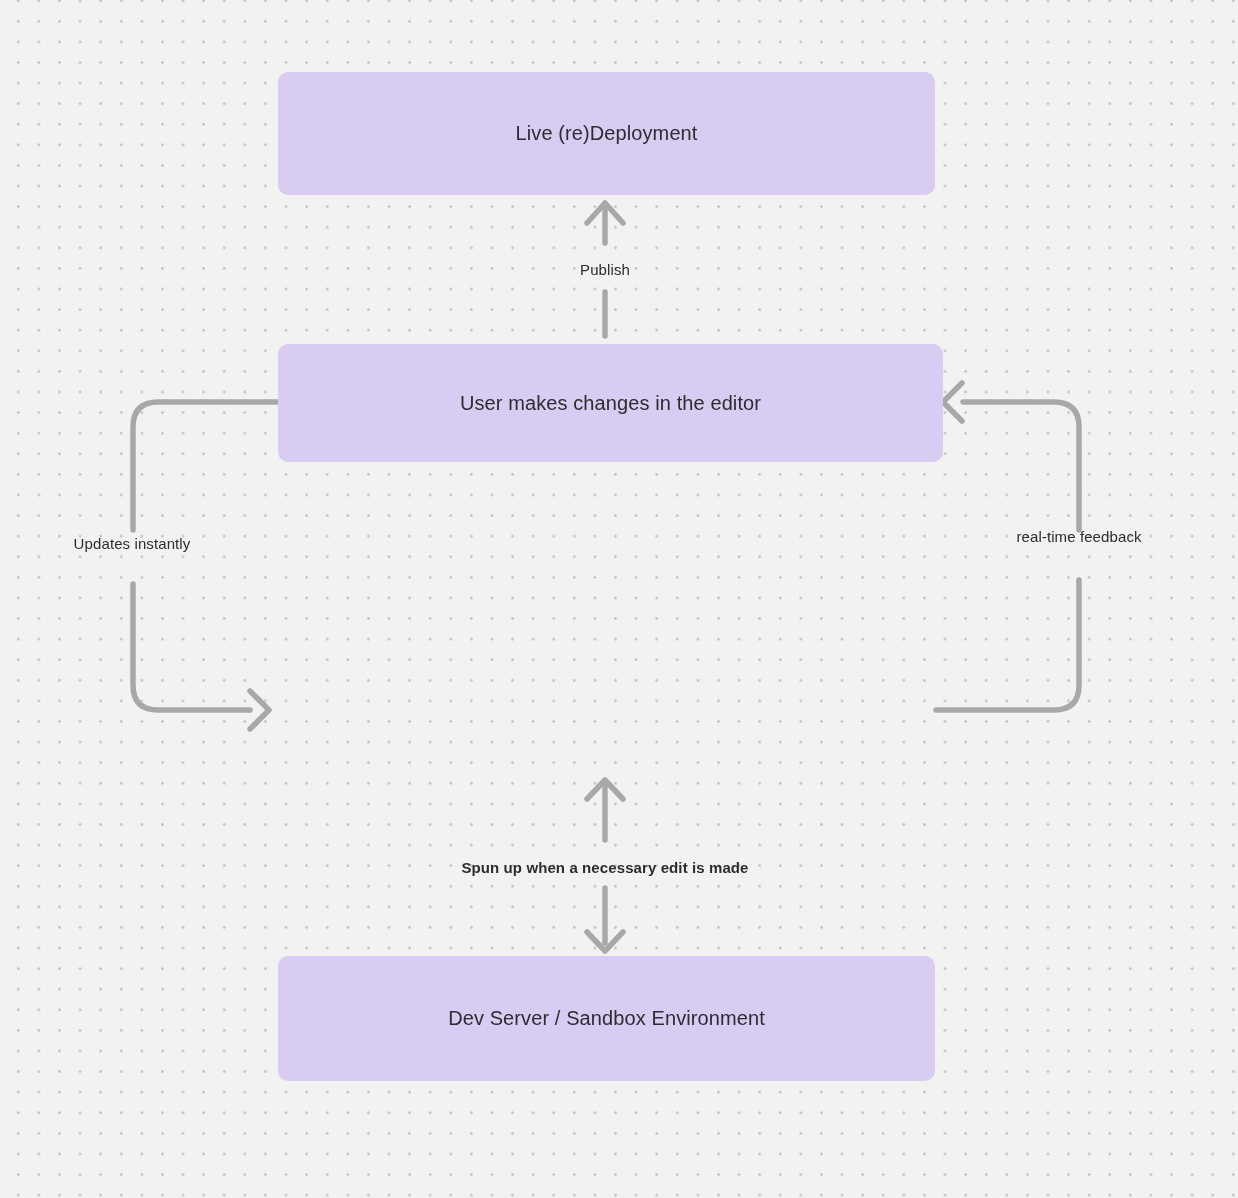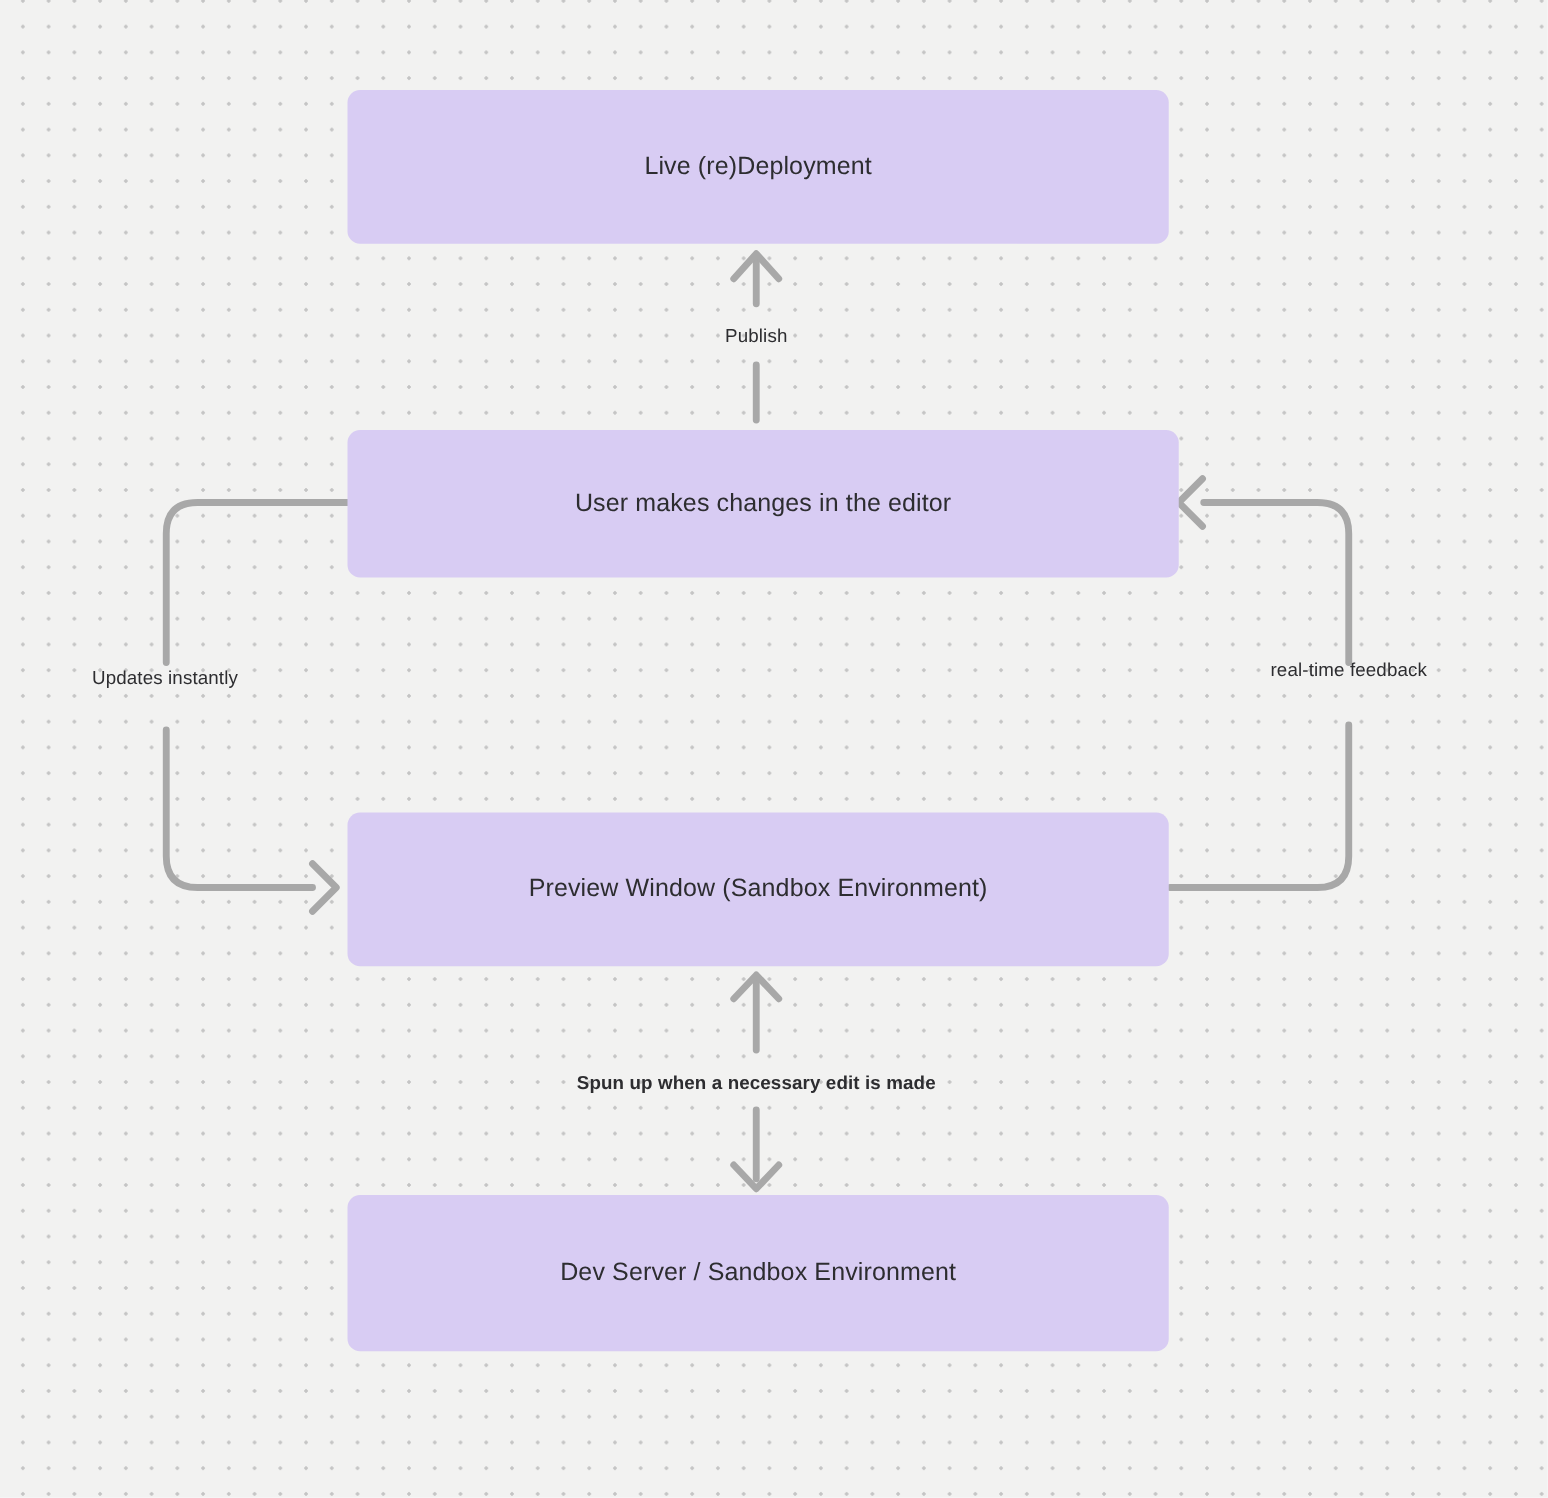--- a/index.html
+++ b/index.html
@@ -93,23 +93,20 @@
   </svg>
 
   <div class="node" id="node-live">
     <span class="node-label">Live (re)Deployment</span>
   </div>
 
   <div class="node" id="node-user">
     <span class="node-label">User makes changes in the editor</span>
   </div>
 
-  <div class="node" id="node-preview">
-    <span class="node-label">Preview Window (Sandbox Environment)</span>
-  </div>
 
   <div class="node" id="node-dev">
     <span class="node-label">Dev Server / Sandbox Environment</span>
   </div>
 
   <div class="edge-label" id="label-publish">Publish</div>
 
   <div class="edge-label" id="label-updates">Updates instantly</div>
 
   <div class="edge-label" id="label-feedback">real-time feedback</div>

